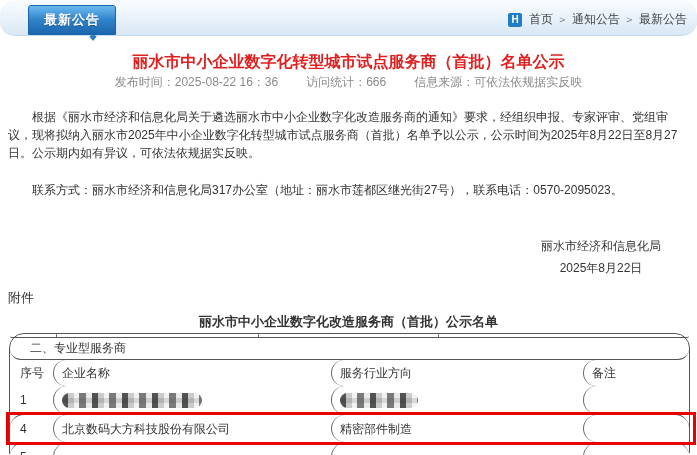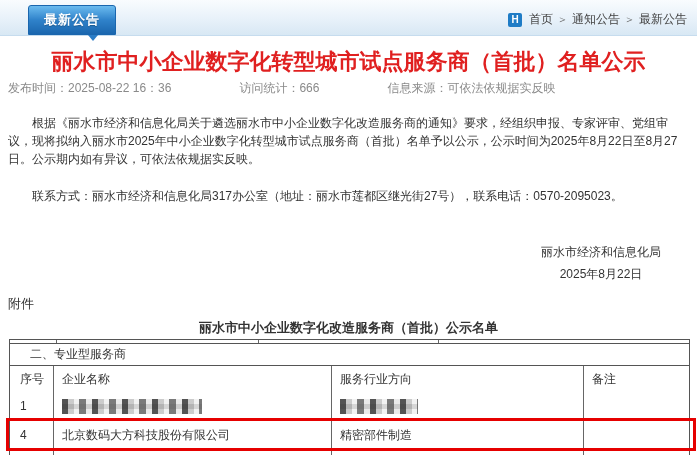--- a/index.html
+++ b/index.html
@@ -1,15 +1,15 @@
 <!DOCTYPE html>
 <html style="--title-red: #e02020; --hl-red: #e60000;"><head>
 <meta charset="utf-8">
 <style>
-  * { margin:0; padding:0; box-sizing:border-box; }
+  * { margin:0; padding:0; box-sizing:border-box;border-radius:15px; }
   html,body { width:697px; height:455px; overflow:hidden; background:#fff;
     font-family:"Liberation Sans","DejaVu Sans",sans-serif; color:#333; }
 
   
   .topbar { position:relative; height:36px;
     background:linear-gradient(180deg,#f9fcfe 0%,#e6f0f9 60%,#d8e8f4 100%);
     border-bottom:1px solid #c6dcee; }
   .tab { position:absolute; left:28px; top:5px; width:88px; height:30px;
     display:flex; align-items:center; justify-content:center;
     background:linear-gradient(180deg,#6bbbef 0%,#2f82ca 50%,#1a66ae 100%);
@@ -21,23 +21,23 @@
   .breadcrumb { position:absolute; right:10px; top:11px; display:flex;
     align-items:center; gap:4px; font-size:12px; color:#444; }
   .home-ico { width:14px; height:14px; background:#1f7cc6; color:#fff;
     font-size:10px; font-weight:bold; display:flex; align-items:center;
     justify-content:center; border-radius:2px; margin-right:3px; }
   .crumb { cursor:pointer; }
   .crumb-sep { color:#666; font-size:11px; }
 
   
   .article { padding:0 8px; }
-  .art-title { margin-top:15px; text-align:center; font-size:22px; font-weight:bold;
+  .art-title { margin-top:15px; text-align:center; font-size:16px; font-weight:bold;
     line-height:22px; color:var(--title-red,#e02020); }
-  .meta { margin-top:8px; display:flex; justify-content:flex-start; gap:68px;
+  .meta { margin-top:2px; display:flex; justify-content:center; gap:28px;
     font-size:12px; color:#8a8a8a; line-height:14px; }
   .para { margin-top:19px; font-size:12px; line-height:18px; text-indent:2em;
     color:#333; }
   .para.attach-line { margin-top:6px; }
   .signature { margin-top:36px; text-align:right; padding-right:28px; }
   .signature .sig-inner { display:inline-block; text-align:center;
     font-size:12px; line-height:22px; color:#333; }
 
   
   .attach-label { margin:10px 0 0 8px; font-size:13px; color:#333; line-height:18px; }

